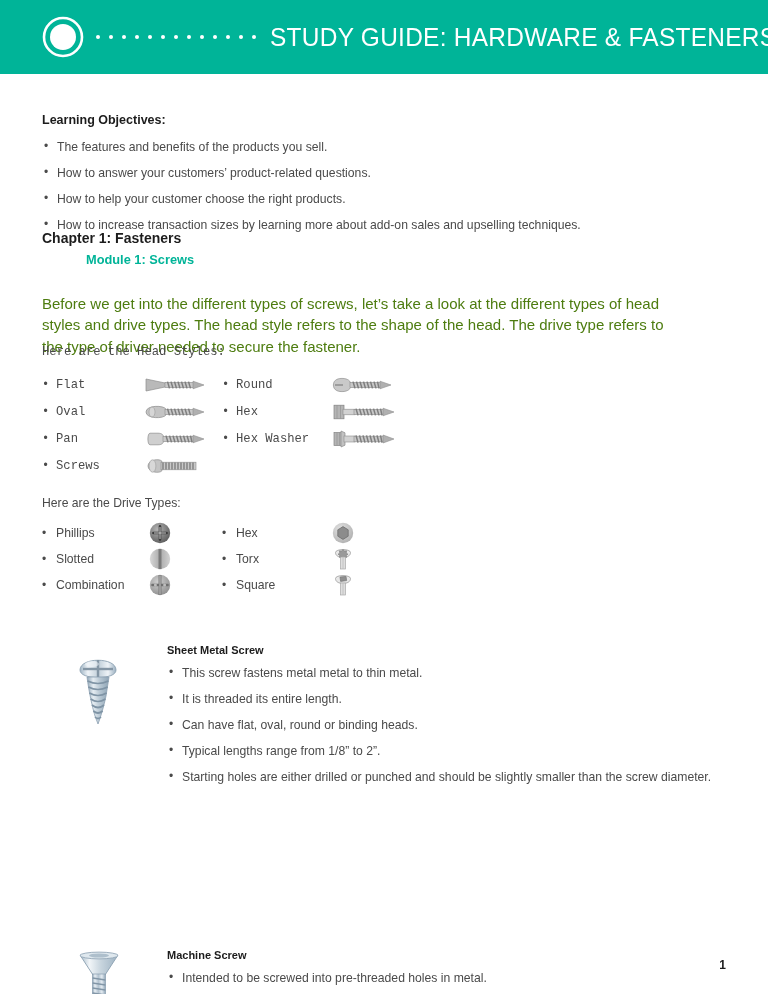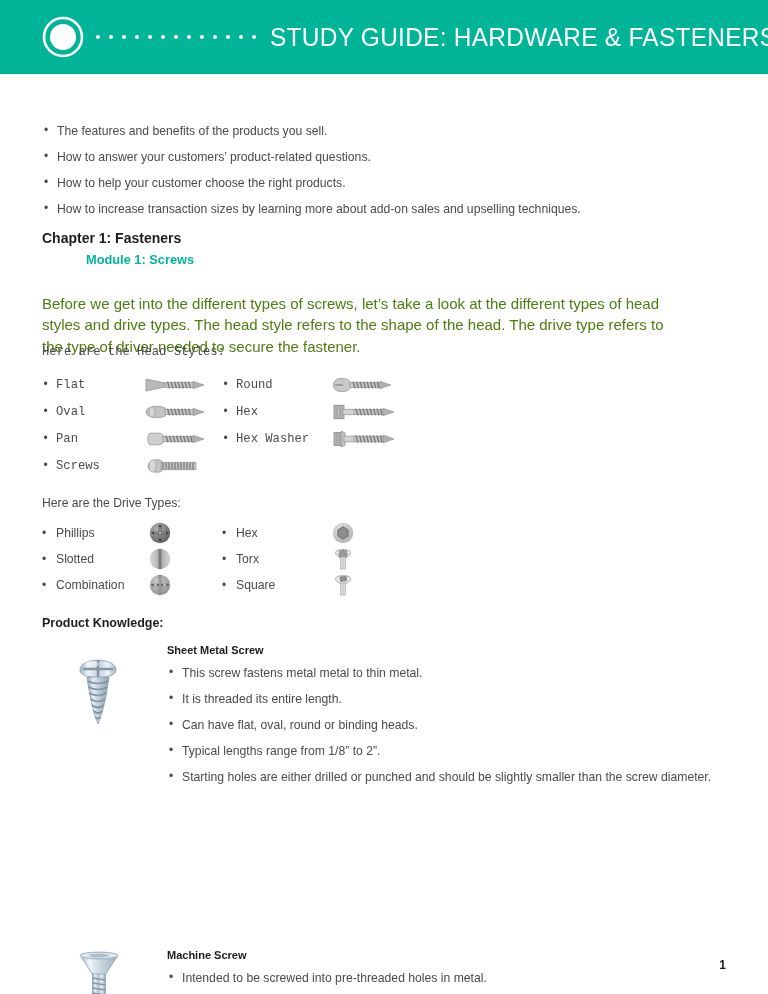--- a/index.html
+++ b/index.html
@@ -102,20 +102,21 @@
       <span class="hdr-dot"></span>
       <span class="hdr-dot"></span>
       <span class="hdr-dot"></span>
       <span class="hdr-dot"></span>
       <span class="hdr-dot"></span>
     </div>
     <div class="hdr-title">STUDY GUIDE: HARDWARE &amp; FASTENERS</div>
   </div>
 
   <div class="body-wrap" style="top:112px;">
+    <h2 class="section-head">Learning Objectives:</h2>
     <ul class="bullets" style="margin-top:11px;">
       <li>The features and benefits of the products you sell.</li>
       <li>How to answer your customers’ product-related questions.</li>
       <li>How to help your customer choose the right products.</li>
       <li>How to increase transaction sizes by learning more about add-on sales and upselling techniques.</li>
     </ul>
   </div>
 
   <div class="body-wrap" style="top:230px;">
     <h1 class="chapter-title">Chapter 1: Fasteners</h1>
@@ -416,23 +417,20 @@
               <polygon points="9,5 15,4.4 15.6,8.6 9.6,9.4" fill="#8f8f8f" stroke="#757575" stroke-width="0.7"></polygon>
               <rect x="9.6" y="11" width="4.8" height="12" fill="#dedede" stroke="#a8a8a8" stroke-width="0.7"></rect>
               <line x1="12" y1="11" x2="12" y2="23" stroke="#bcbcbc" stroke-width="0.8"></line>
             </svg>
           </span>
         </div>
       </div>
     </div>
   </div>
 
-  <div class="body-wrap" style="top:615px;">
-    <h2 class="section-head">Product Knowledge:</h2>
-  </div>
 
   <div class="body-wrap product" style="top:644px;">
     <div class="product-art" style="left:28px; top:0px;">
       <svg width="56" height="96" viewBox="0 0 56 96">
         <defs>
           <linearGradient id="sms-head" x1="0" y1="0" x2="1" y2="0">
             <stop offset="0%" stop-color="#9fb4c4"></stop>
               <stop offset="22%" stop-color="#eef3f7"></stop>
             <stop offset="52%" stop-color="#c2d0da"></stop>
               <stop offset="78%" stop-color="#eef3f7"></stop>

